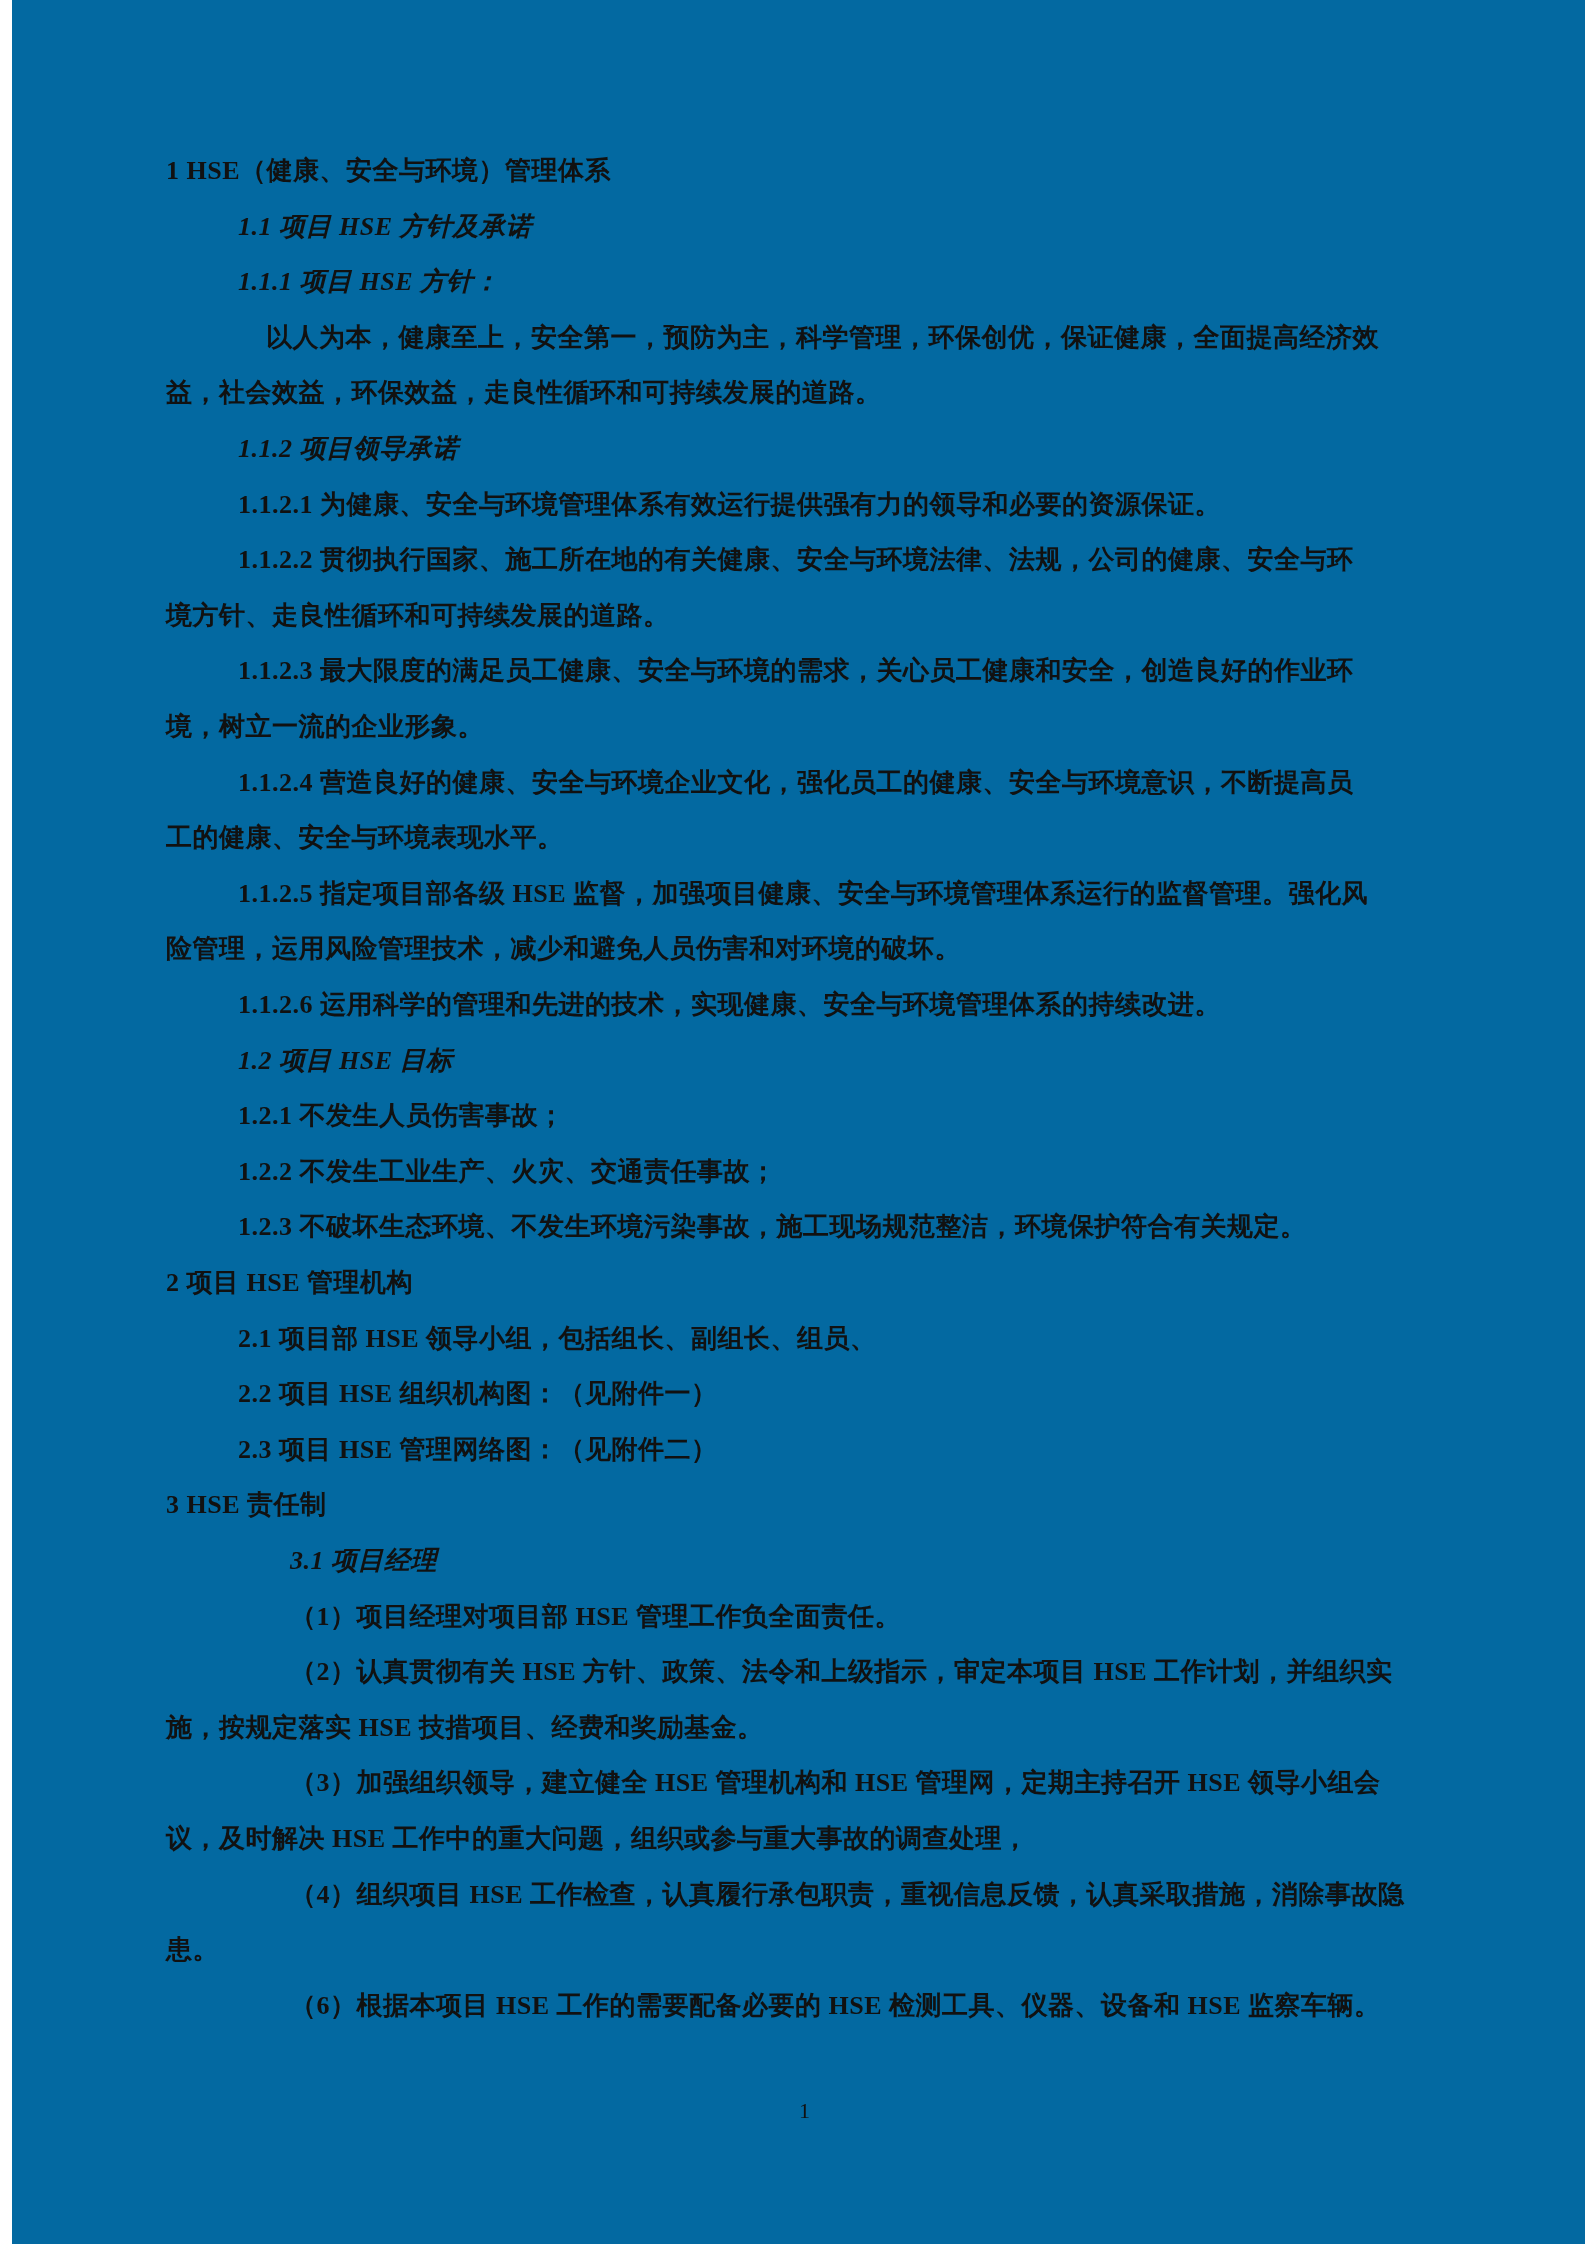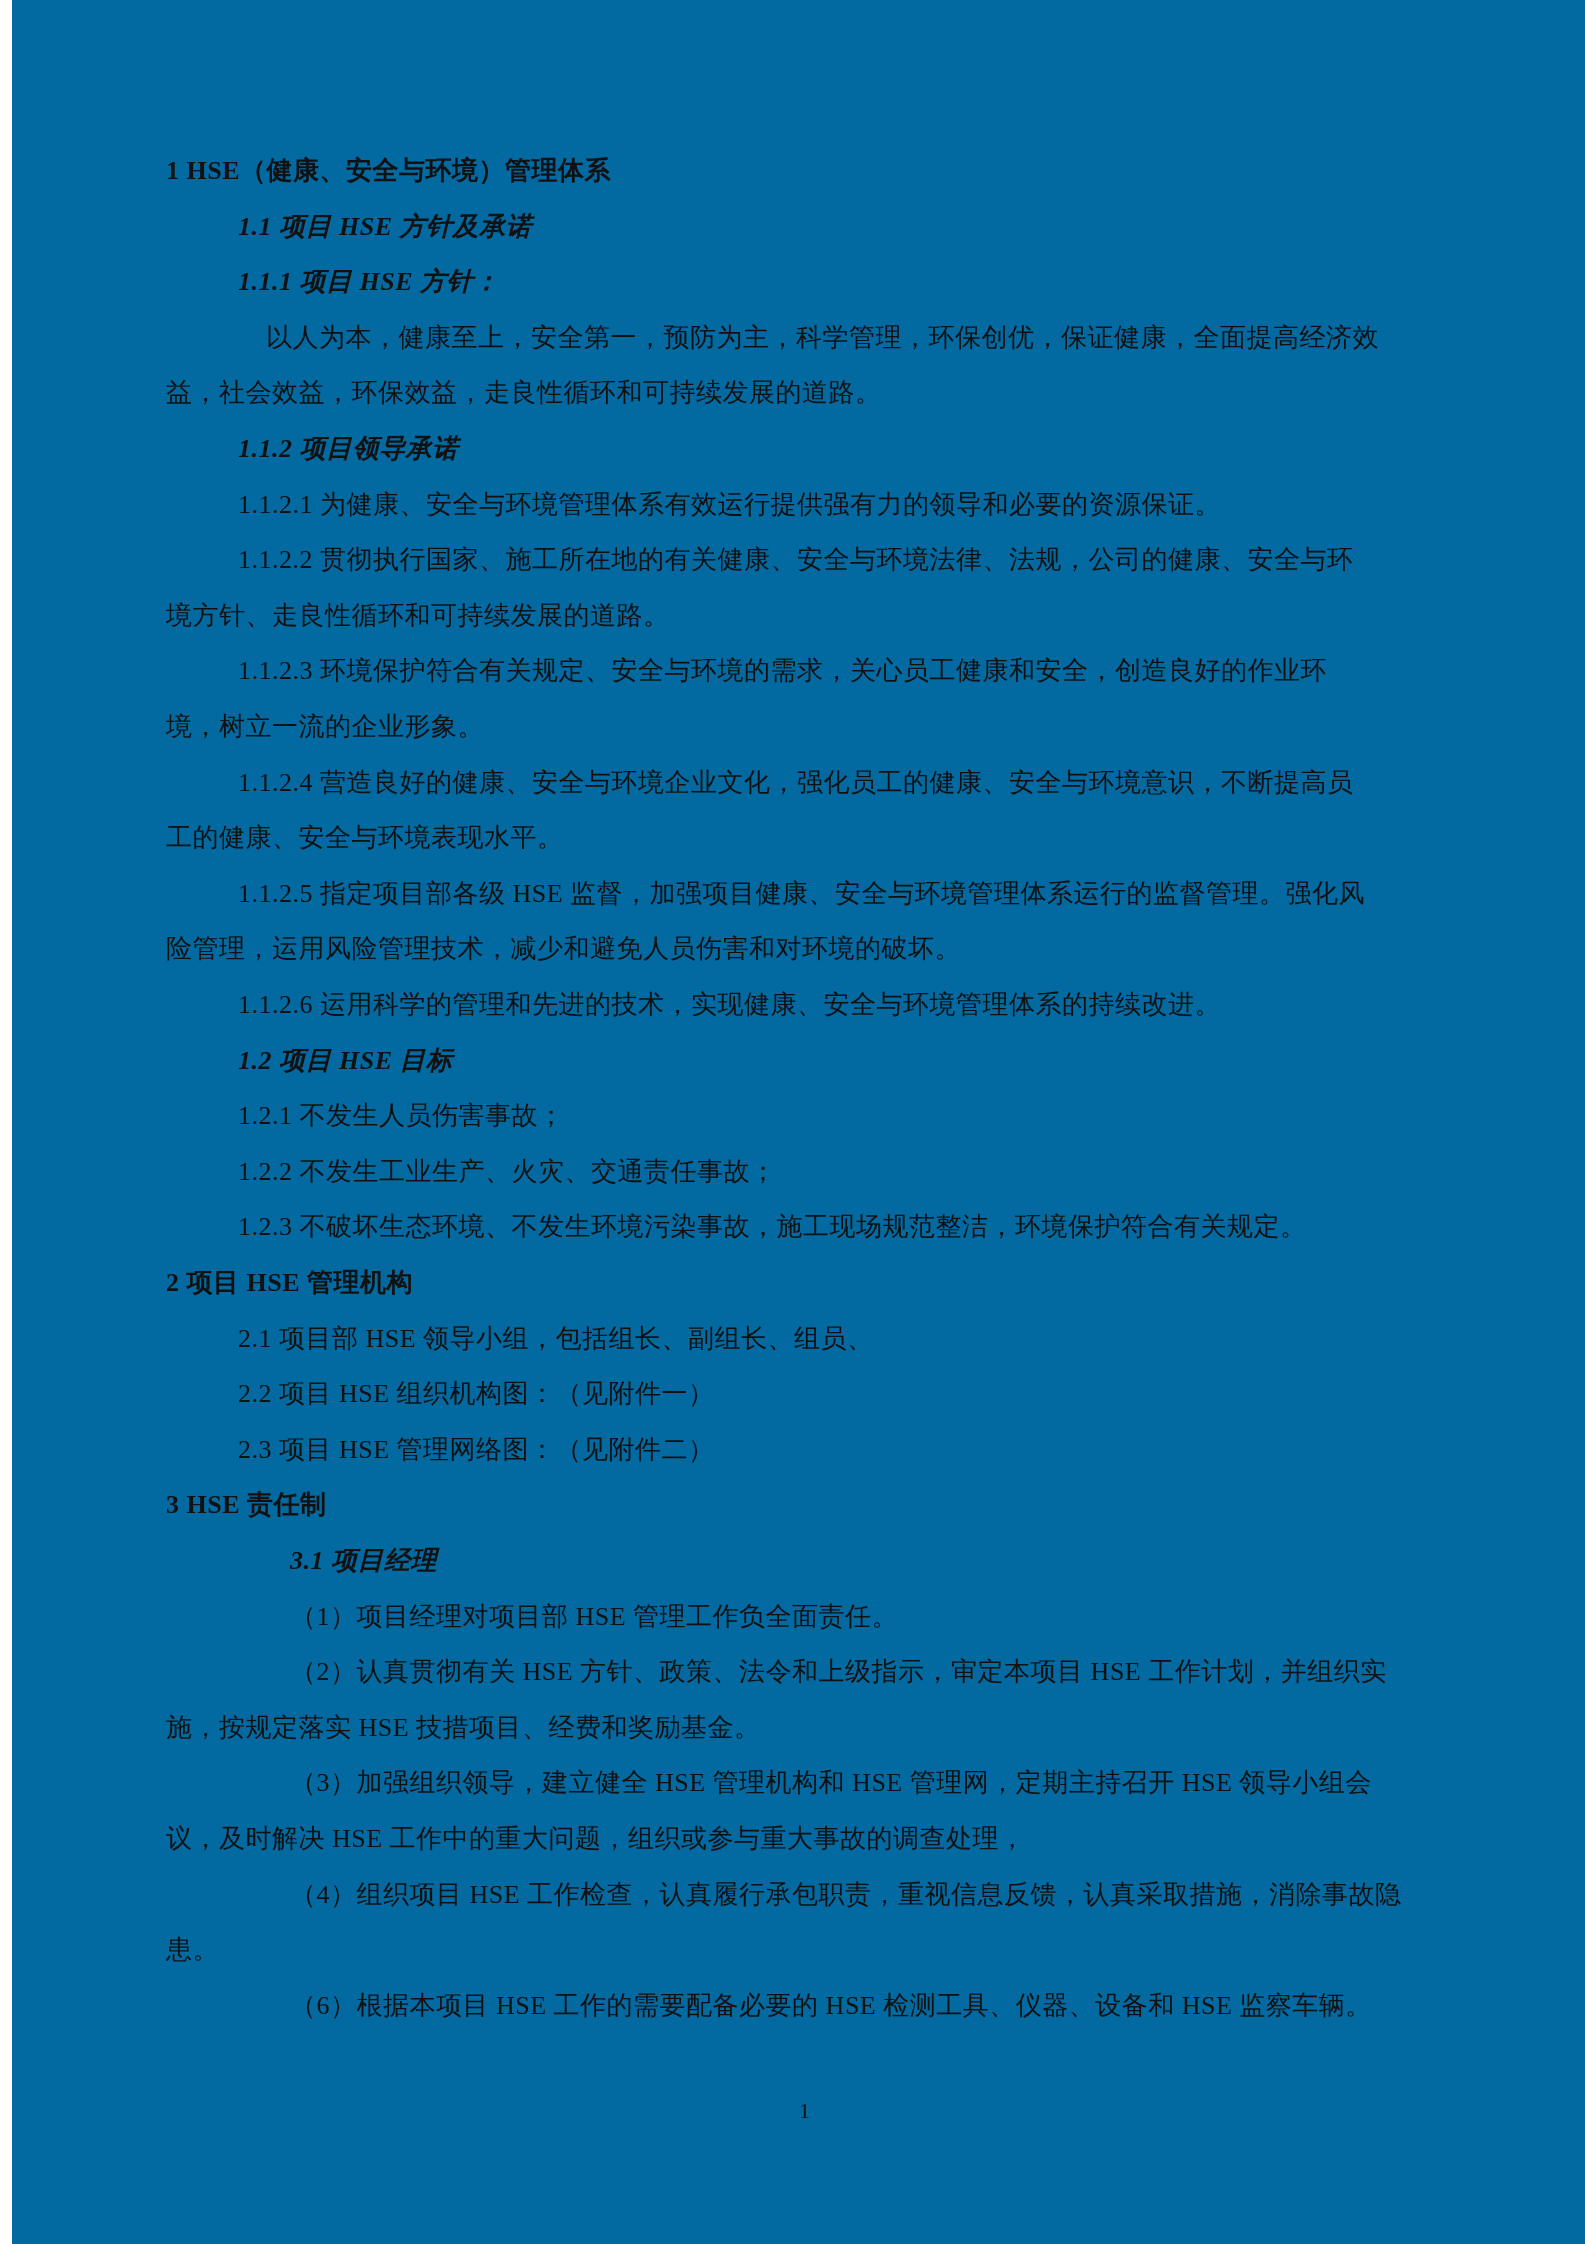--- a/index.html
+++ b/index.html
@@ -1,39 +1,39 @@
 <!DOCTYPE html>
 <html><head>
 <meta charset="utf-8">
 <style>
   html,body{margin:0;padding:0;background:#ffffff;}
   body{width:1585px;height:2244px;position:relative;overflow:hidden;
        font-family:"Liberation Serif","DejaVu Serif",serif;color:#111;}
   .page{position:absolute;left:12px;top:0;width:1585px;height:2244px;background:#0369a1;}
-  .line{position:absolute;left:154px;width:1286px;font-size:26px;line-height:34px;white-space:nowrap;letter-spacing:0.5px;}
+  .line{position:absolute;left:154px;width:1286px;font-size:26px;line-height:34px;white-space:nowrap;letter-spacing:0.5px;font-weight:bold;}
   .h1{font-weight:bold;}
   .h2{font-weight:bold;font-style:italic;}
   .ind1{left:226px;}
   .ind2{left:250px;margin-left:28px;}
   .pageno{position:absolute;left:0;width:1585px;text-align:center;top:2098px;font-size:22px;}
 </style>
 </head>
 <body>
 
 <div class="page">
   <div class="line h1" style="top:154px">1 HSE（健康、安全与环境）管理体系</div>
   <div class="line h2 ind1" style="top:210px">1.1  项目 HSE 方针及承诺</div>
   <div class="line h2 ind1" style="top:265px">1.1.1  项目 HSE 方针：</div>
   <div class="line" style="top:321px;left:254px">以人为本，健康至上，安全第一，预防为主，科学管理，环保创优，保证健康，全面提高经济效</div>
   <div class="line" style="top:376px">益，社会效益，环保效益，走良性循环和可持续发展的道路。</div>
   <div class="line h2 ind1" style="top:432px">1.1.2 项目领导承诺</div>
   <div class="line ind1" style="top:488px">1.1.2.1 为健康、安全与环境管理体系有效运行提供强有力的领导和必要的资源保证。</div>
   <div class="line ind1" style="top:543px">1.1.2.2  贯彻执行国家、施工所在地的有关健康、安全与环境法律、法规，公司的健康、安全与环</div>
   <div class="line" style="top:599px">境方针、走良性循环和可持续发展的道路。</div>
-  <div class="line ind1" style="top:654px">1.1.2.3  环境保护符合有关规定、安全与环境的需求，关心员工健康和安全，创造良好的作业环</div>
+  <div class="line ind1" style="top:654px">1.1.2.3  最大限度的满足员工健康、安全与环境的需求，关心员工健康和安全，创造良好的作业环</div>
   <div class="line" style="top:710px">境，树立一流的企业形象。</div>
   <div class="line ind1" style="top:766px">1.1.2.4  营造良好的健康、安全与环境企业文化，强化员工的健康、安全与环境意识，不断提高员</div>
   <div class="line" style="top:821px">工的健康、安全与环境表现水平。</div>
   <div class="line ind1" style="top:877px">1.1.2.5  指定项目部各级 HSE 监督，加强项目健康、安全与环境管理体系运行的监督管理。强化风</div>
   <div class="line" style="top:932px">险管理，运用风险管理技术，减少和避免人员伤害和对环境的破坏。</div>
   <div class="line ind1" style="top:988px">1.1.2.6  运用科学的管理和先进的技术，实现健康、安全与环境管理体系的持续改进。</div>
   <div class="line h2 ind1" style="top:1044px">1.2 项目 HSE 目标</div>
   <div class="line ind1" style="top:1099px">1.2.1  不发生人员伤害事故；</div>
   <div class="line ind1" style="top:1155px">1.2.2  不发生工业生产、火灾、交通责任事故；</div>
   <div class="line ind1" style="top:1210px">1.2.3  不破坏生态环境、不发生环境污染事故，施工现场规范整洁，环境保护符合有关规定。</div>

